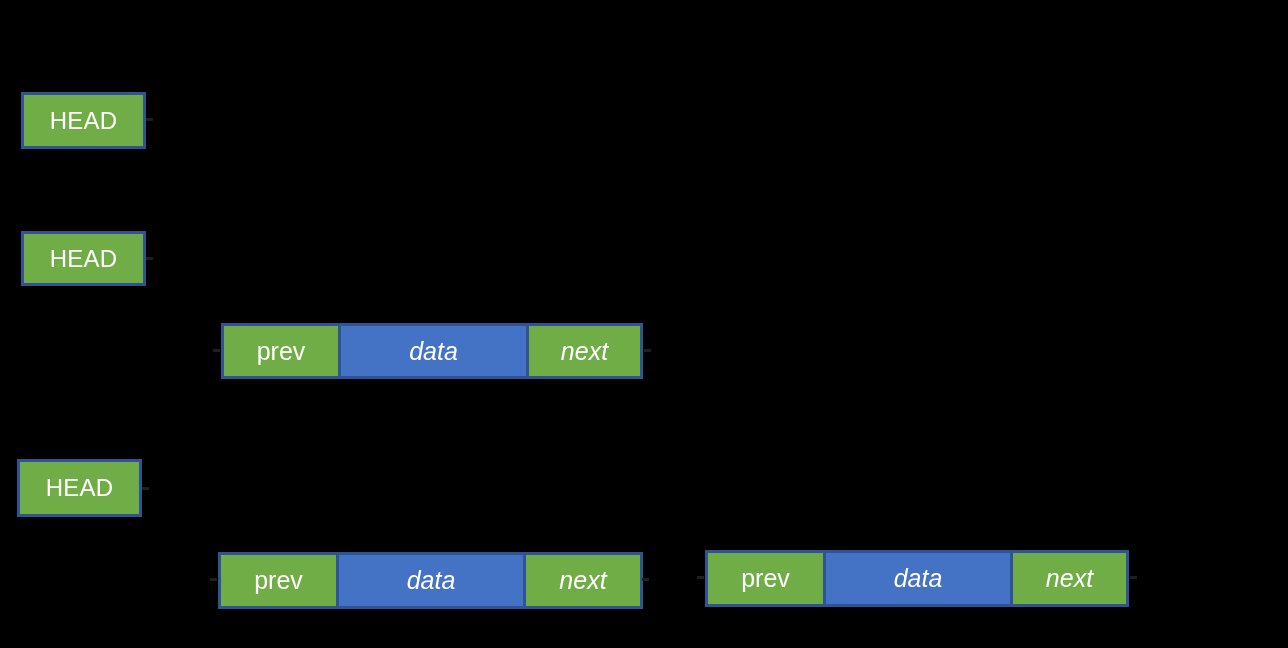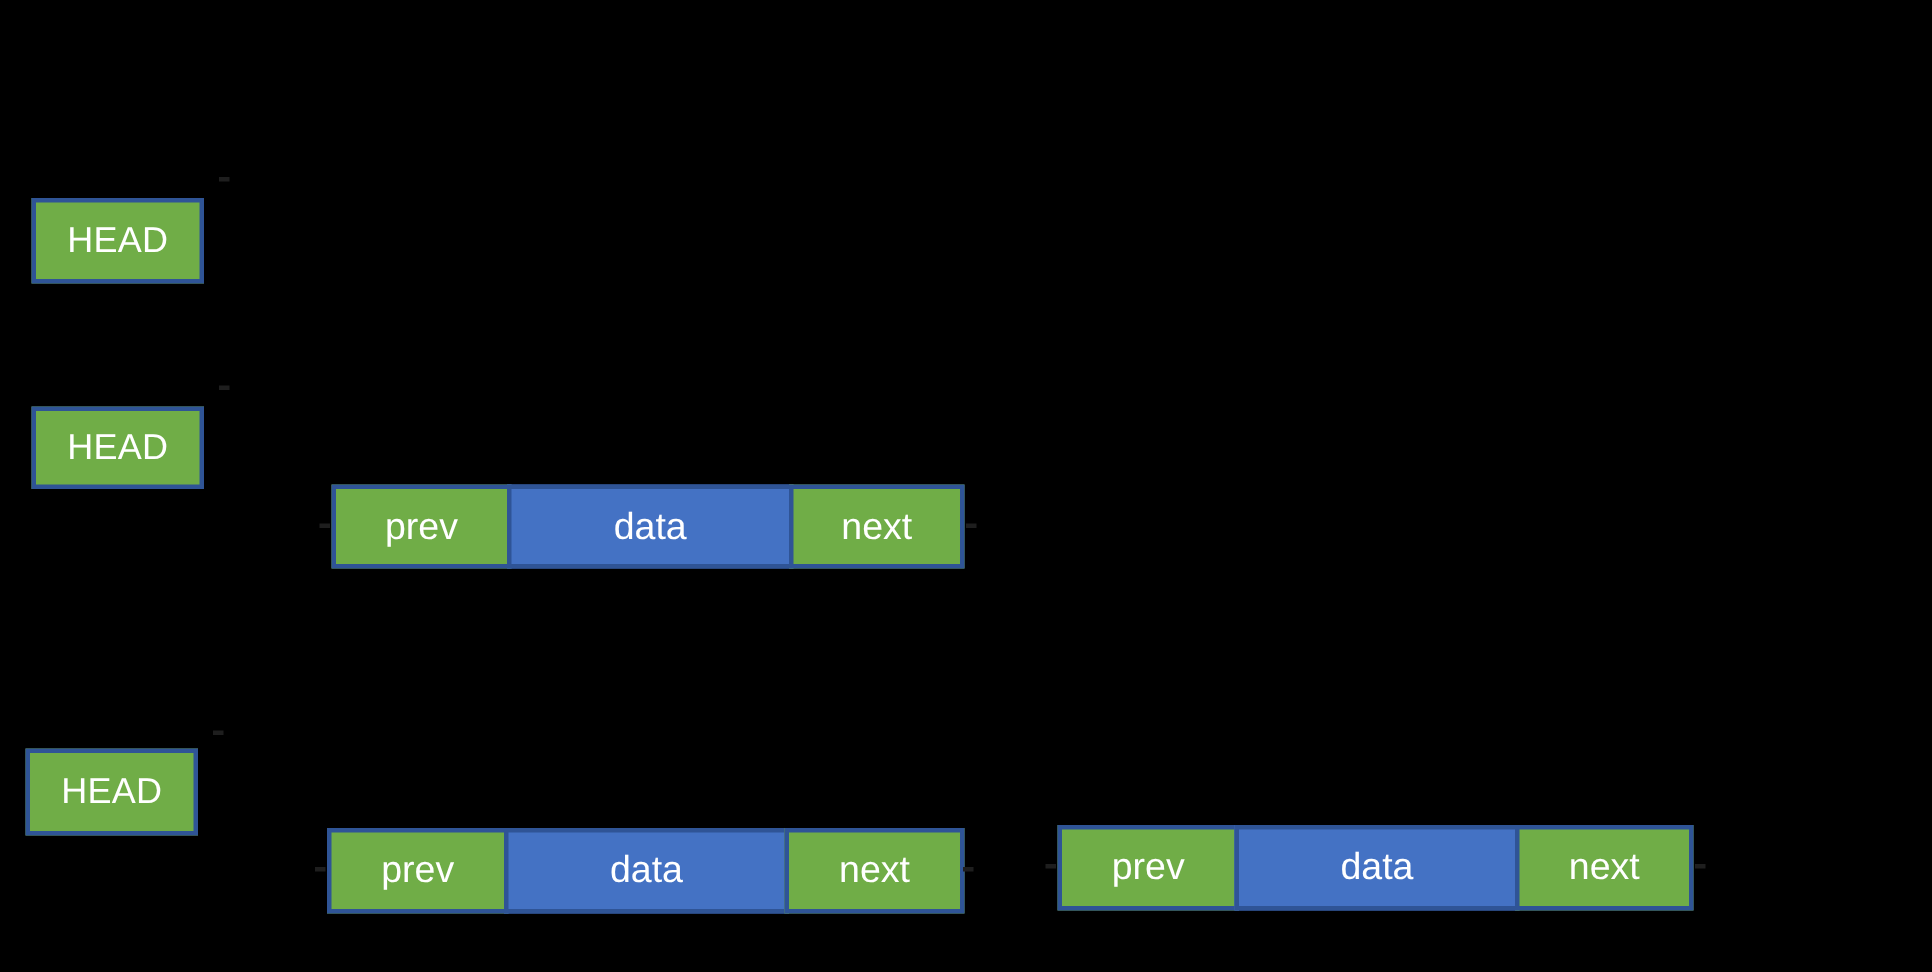--- a/index.html
+++ b/index.html
@@ -29,44 +29,43 @@
     justify-content: center;
     color: #FFFFFF;
     font-size: 24px;
     letter-spacing: 0.2px;
     line-height: 1;
   }
   .green { background: #70AD47; }
   .blue  { background: #4472C4; }
 
   .head-box {
-    width: 115px;
+    width: 125px;
     height: 57px;
-    margin-top: 40px;
   }
   #head-1 { left: 21px;  top: 92px;  }
   #head-2 { left: 21px;  top: 231px; height: 55px; }
   #head-3 { left: 17px;  top: 459px; height: 58px; }
 
   .node {
     position: absolute;
     display: flex;
   }
   .cell {
     position: relative;
     box-sizing: border-box;
     border: 3px solid #2F5496;
     display: flex;
     align-items: center;
     justify-content: center;
     color: #FFFFFF;
     font-size: 25px;
     line-height: 1;
   }
-  .cell + .cell { margin-left: -3px; }
+  .cell + .cell { margin-left: -3px; font-style: italic; }
 
   #node-1 { left: 221px; top: 323px; }
   #node-1 .cell { height: 56px; }
   #node-1 .cell-prev { width: 120px; }
   #node-1 .cell-data { width: 191px; }
   #node-1 .cell-next { width: 117px; }
 
   #node-2 { left: 218px; top: 552px; }
   #node-2 .cell { height: 57px; }
   #node-2 .cell-prev { width: 121px; }

